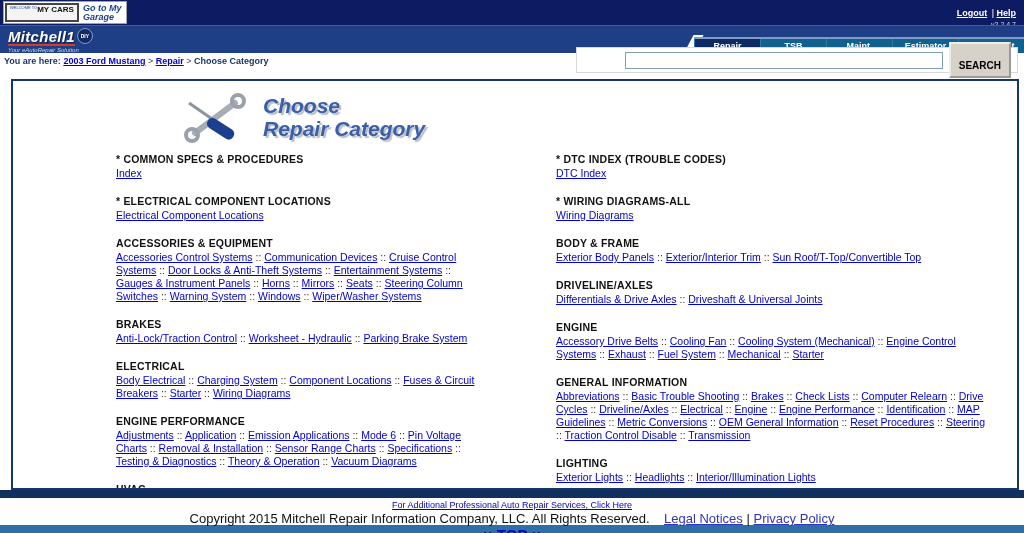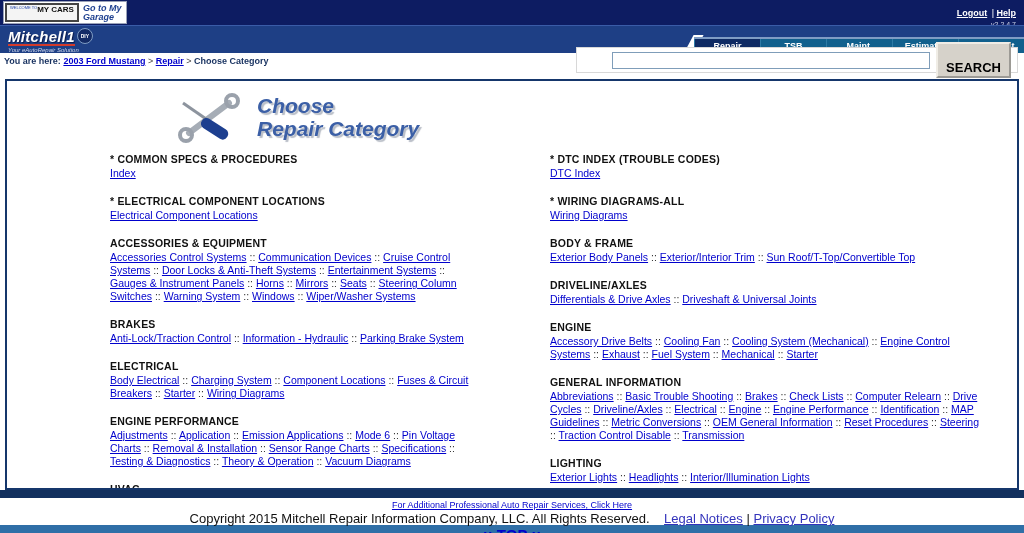--- a/index.html
+++ b/index.html
@@ -42,25 +42,25 @@
   
   .crumb-row { position:relative; height:16px; padding:3px 0 0 4px; font-size:9px; background:#fff; }
   .crumb-label { color:#16305f; font-weight:bold; }
   .crumb-row a { color:#0000cc; font-weight:bold; }
   .crumb-sep { color:#444; }
   .crumb-current { color:#16305f; font-weight:bold; }
   .search-panel { position:absolute; right:6px; top:-6px; width:442px; height:26px; background:#fff;
     border:1px solid #d8d8d8; display:flex; align-items:center; justify-content:flex-end; gap:6px;
     padding:0 6px; z-index:5; }
   .search-input { width:318px; height:17px; border:1px solid #7f9db9; font-size:10px; padding:0 3px; }
-  .search-btn { height:36px; padding:16px 8px; font-size:13px; font-weight:bold; color:#000;
+  .search-btn { height:36px; padding:16px 8px; font-size:10px; font-weight:bold; color:#000;
     background:#d6d2ca; border:2px outset #f0ede6; cursor:pointer; }
 
   
-  .main-box { margin:10px 5px 0 5px; height:411px; background:#fff; border:2px solid #15366b; overflow:hidden; }
+  .main-box { margin:10px 5px 0 11px; height:411px; background:#fff; border:2px solid #15366b; overflow:hidden; }
   .page-head { display:flex; align-items:center; gap:14px; margin:10px 0 4px 168px; height:52px; }
   .head-title { font-size:21px; font-weight:bold; font-style:italic; color:#3b5fa6; line-height:23px;
     text-shadow:2px 2px 1px #b9bec7; white-space:pre-line; }
   .cols { display:flex; margin-top:10px; padding-left:103px; }
   .col-left { width:372px; margin-right:68px; }
   .col-right { width:432px; }
   .cat { margin-bottom:15px; font-size:10.5px; line-height:13px; }
   .cat-head { font-weight:bold; color:#111; font-size:10.5px; letter-spacing:.2px; margin-bottom:1px; }
   .cat a { color:#0000cc; }
   .cat .lsep { color:#333; }
@@ -147,21 +147,21 @@
         <div class="cat">
           <div class="cat-head">* ELECTRICAL COMPONENT LOCATIONS</div>
           <div><a>Electrical Component Locations</a></div>
         </div>
         <div class="cat">
           <div class="cat-head">ACCESSORIES &amp; EQUIPMENT</div>
           <div><a>Accessories Control Systems</a><span class="lsep"> :: </span><a>Communication Devices</a><span class="lsep"> :: </span><a>Cruise Control Systems</a><span class="lsep"> :: </span><a>Door Locks &amp; Anti-Theft Systems</a><span class="lsep"> :: </span><a>Entertainment Systems</a><span class="lsep"> :: </span><a>Gauges &amp; Instrument Panels</a><span class="lsep"> :: </span><a>Horns</a><span class="lsep"> :: </span><a>Mirrors</a><span class="lsep"> :: </span><a>Seats</a><span class="lsep"> :: </span><a>Steering Column Switches</a><span class="lsep"> :: </span><a>Warning System</a><span class="lsep"> :: </span><a>Windows</a><span class="lsep"> :: </span><a>Wiper/Washer Systems</a></div>
         </div>
         <div class="cat">
           <div class="cat-head">BRAKES</div>
-          <div><a>Anti-Lock/Traction Control</a><span class="lsep"> :: </span><a>Information - Hydraulic</a><span class="lsep"> :: </span><a>Parking Brake System</a></div>
+          <div><a>Anti-Lock/Traction Control</a><span class="lsep"> :: </span><a>Worksheet - Hydraulic</a><span class="lsep"> :: </span><a>Parking Brake System</a></div>
         </div>
         <div class="cat">
           <div class="cat-head">ELECTRICAL</div>
           <div><a>Body Electrical</a><span class="lsep"> :: </span><a>Charging System</a><span class="lsep"> :: </span><a>Component Locations</a><span class="lsep"> :: </span><a>Fuses &amp; Circuit Breakers</a><span class="lsep"> :: </span><a>Starter</a><span class="lsep"> :: </span><a>Wiring Diagrams</a></div>
         </div>
         <div class="cat">
           <div class="cat-head">ENGINE PERFORMANCE</div>
           <div><a>Adjustments</a><span class="lsep"> :: </span><a>Application</a><span class="lsep"> :: </span><a>Emission Applications</a><span class="lsep"> :: </span><a>Mode 6</a><span class="lsep"> :: </span><a>Pin Voltage Charts</a><span class="lsep"> :: </span><a>Removal &amp; Installation</a><span class="lsep"> :: </span><a>Sensor Range Charts</a><span class="lsep"> :: </span><a>Specifications</a><span class="lsep"> :: </span><a>Testing &amp; Diagnostics</a><span class="lsep"> :: </span><a>Theory &amp; Operation</a><span class="lsep"> :: </span><a>Vacuum Diagrams</a></div>
         </div>
         <div class="cat">

